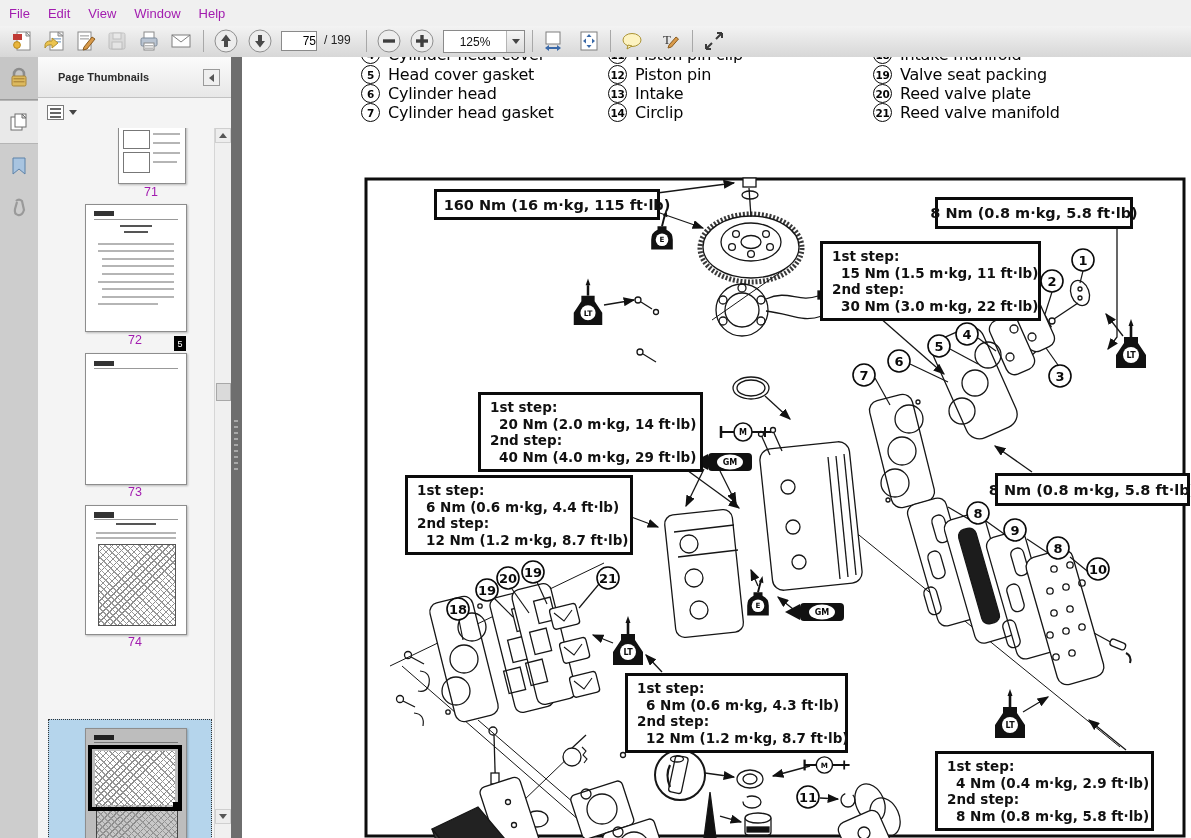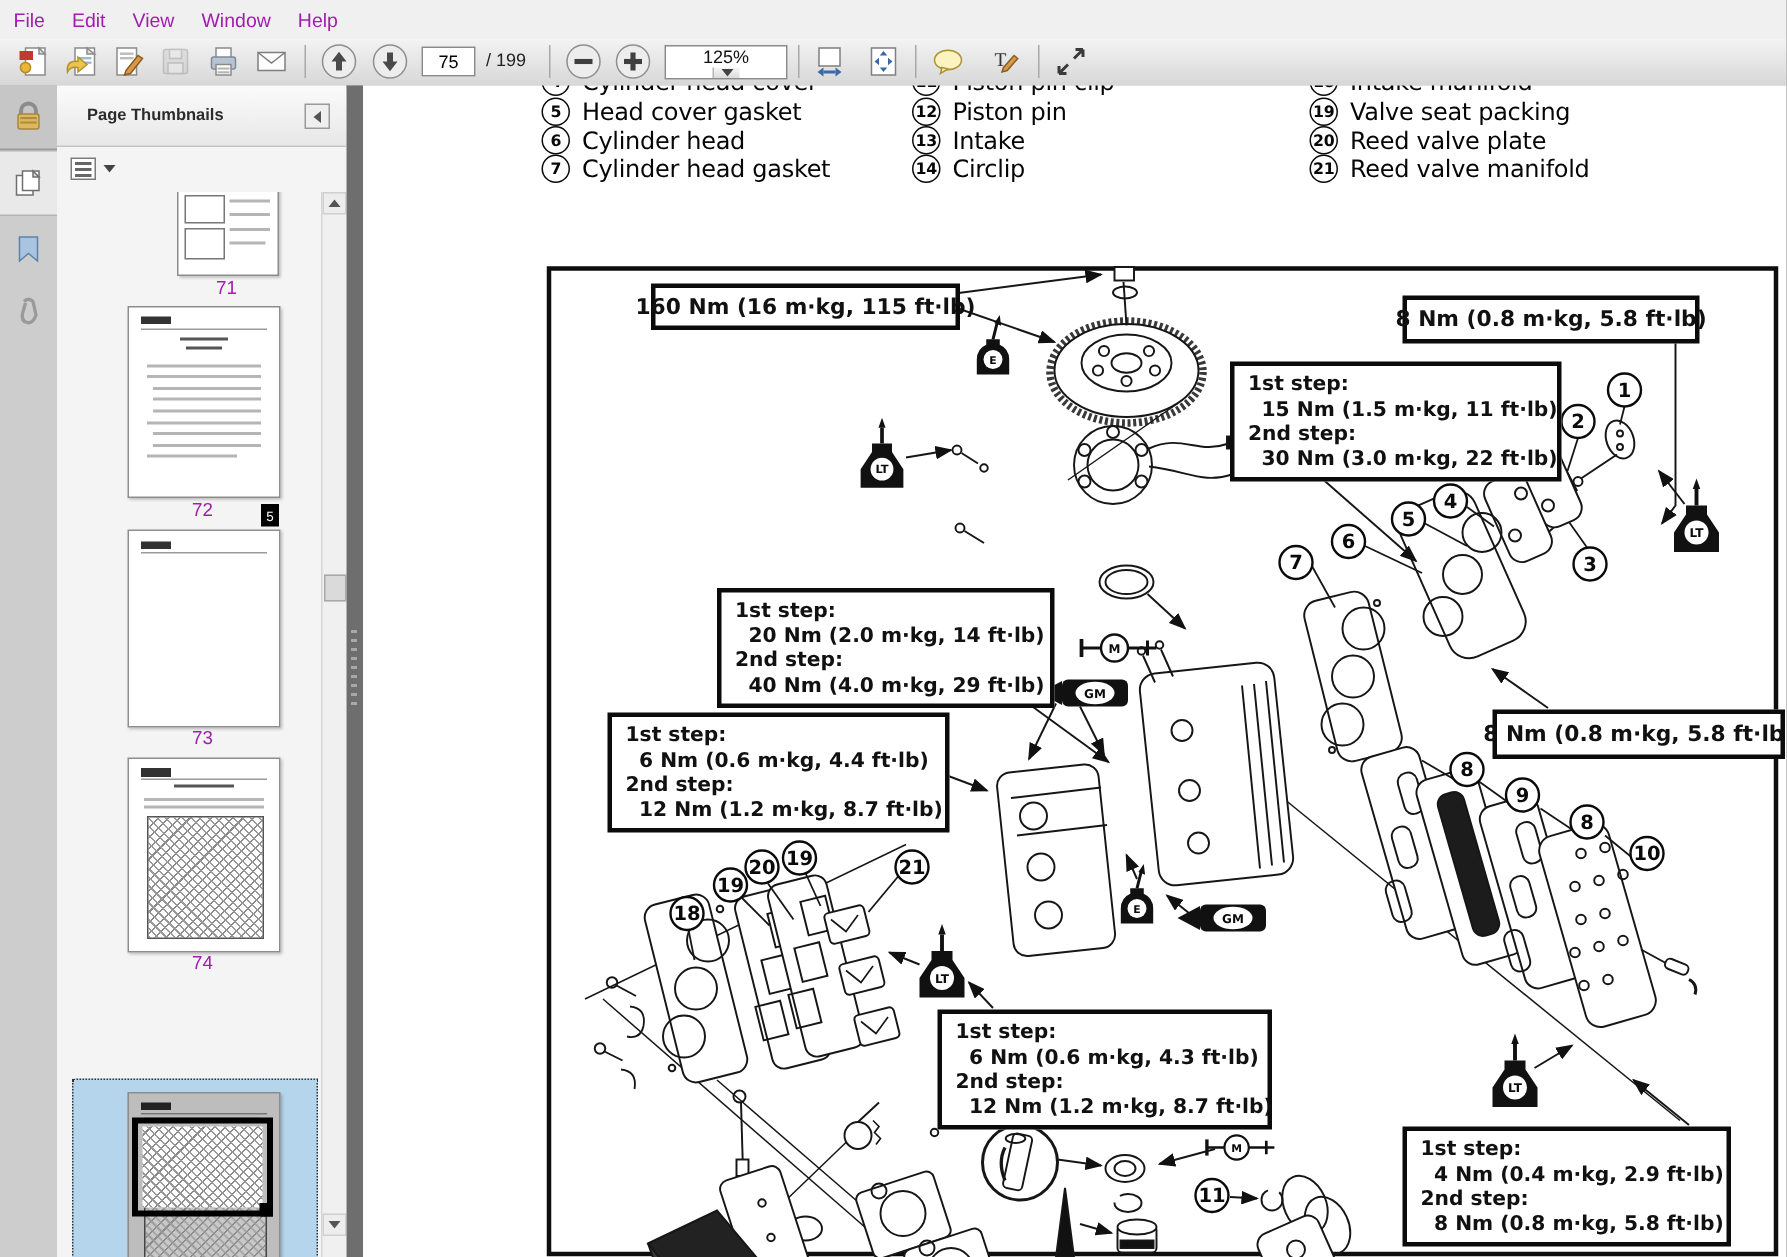--- a/index.html
+++ b/index.html
@@ -8,24 +8,24 @@
   
   .menubar{position:absolute;left:0;top:0;width:1191px;height:26px;background:#f0f0f0;
            display:flex;align-items:center;font-size:13px;}
   .menu-item{padding:4px 9px;color:#a21caf;cursor:default;}
   
   .toolbar{position:absolute;left:0;top:26px;width:1191px;height:31px;
            background:linear-gradient(#f3f3f3,#d7d7d7);border-bottom:1px solid #979797;}
   .tbtn{position:absolute;top:2px;width:28px;height:26px;display:flex;align-items:center;justify-content:center;}
   .tsep{position:absolute;top:4px;width:1px;height:22px;background:#a8a8a8;}
   .pgfield{position:absolute;top:5px;left:281px;width:34px;height:18px;border:1px solid #8a8a8a;
-           background:#fff;text-align:center;font:12px "Liberation Sans",sans-serif;padding:0;}
+           background:#fff;text-align:right;font:12px "Liberation Sans",sans-serif;padding:0;}
   .pgtotal{position:absolute;top:7px;left:324px;font-size:12px;color:#222;white-space:nowrap;}
   .zoombox{position:absolute;top:4px;left:443px;width:80px;height:21px;border:1px solid #8a8a8a;
-           background:#fff;display:flex;align-items:center;flex-direction:column;}
+           background:#fff;display:flex;align-items:center;}
   .zoomval{flex:1;text-align:center;font-size:12px;}
   .zoomdd{width:17px;height:100%;border-left:1px solid #b5b5b5;background:linear-gradient(#f6f6f6,#dcdcdc);
           display:flex;align-items:center;justify-content:center;}
   .caret-down{width:0;height:0;border-left:4px solid transparent;border-right:4px solid transparent;
           border-top:5px solid #444;}
   
   .rail{position:absolute;left:0;top:57px;width:38px;height:781px;background:#cdcdcd;border-right:1px solid #a9a9a9;}
   .rail-lock{position:absolute;left:0;top:0;width:38px;height:42px;background:#c6c6c6;border-bottom:1px solid #9c9c9c;
              display:flex;align-items:center;justify-content:center;}
   .rail-btn{position:absolute;left:0;width:38px;height:42px;display:flex;align-items:center;justify-content:center;}
@@ -387,21 +387,21 @@
       </div>
     <div class="plist-row" style="left:631px;top:27px;">
       <span class="pn">20</span>
         <span>Reed valve plate</span>
       </div>
     <div class="plist-row" style="left:631px;top:46px;">
       <span class="pn">21</span>
         <span>Reed valve manifold</span>
       </div>
 
-    <div class="tqbox tq-single" style="left:192px;top:132px;width:200px;height:25px;">
+    <div class="tqbox tq-single" style="left:192px;top:132px;width:200px;height:25px;padding-left:20px;">
         <span>160 Nm (16 m·kg, 115 ft·lb)</span>
       </div>
     <div class="tqbox tq-single" style="left:693px;top:140px;width:192px;height:26px;">
         <span>8 Nm (0.8 m·kg, 5.8 ft·lb)</span>
       </div>
     <div class="tqbox tq-single" style="left:753px;top:416px;width:189px;height:27px;">
         <span>8 Nm (0.8 m·kg, 5.8 ft·lb)</span>
       </div>
 
     <div class="tqbox tq-steps" style="left:578px;top:184px;width:198px;">

